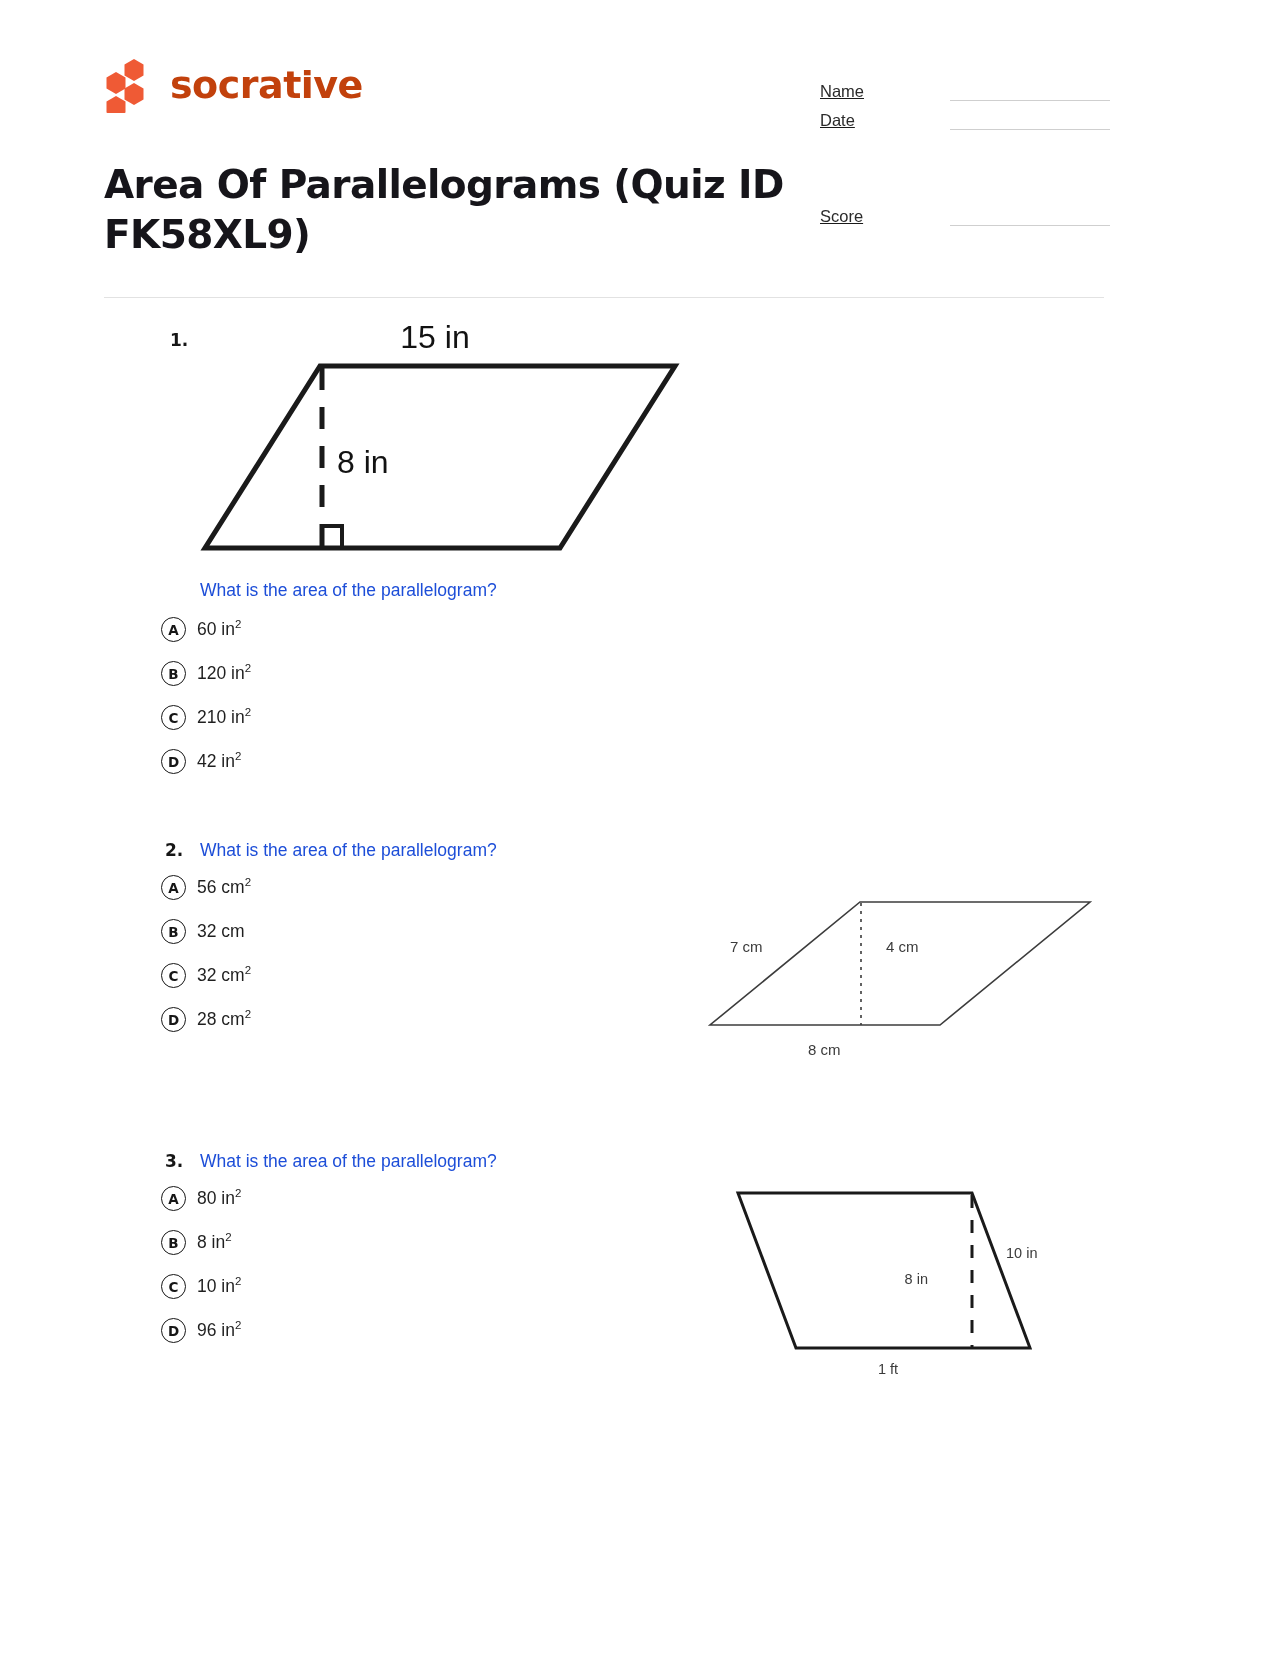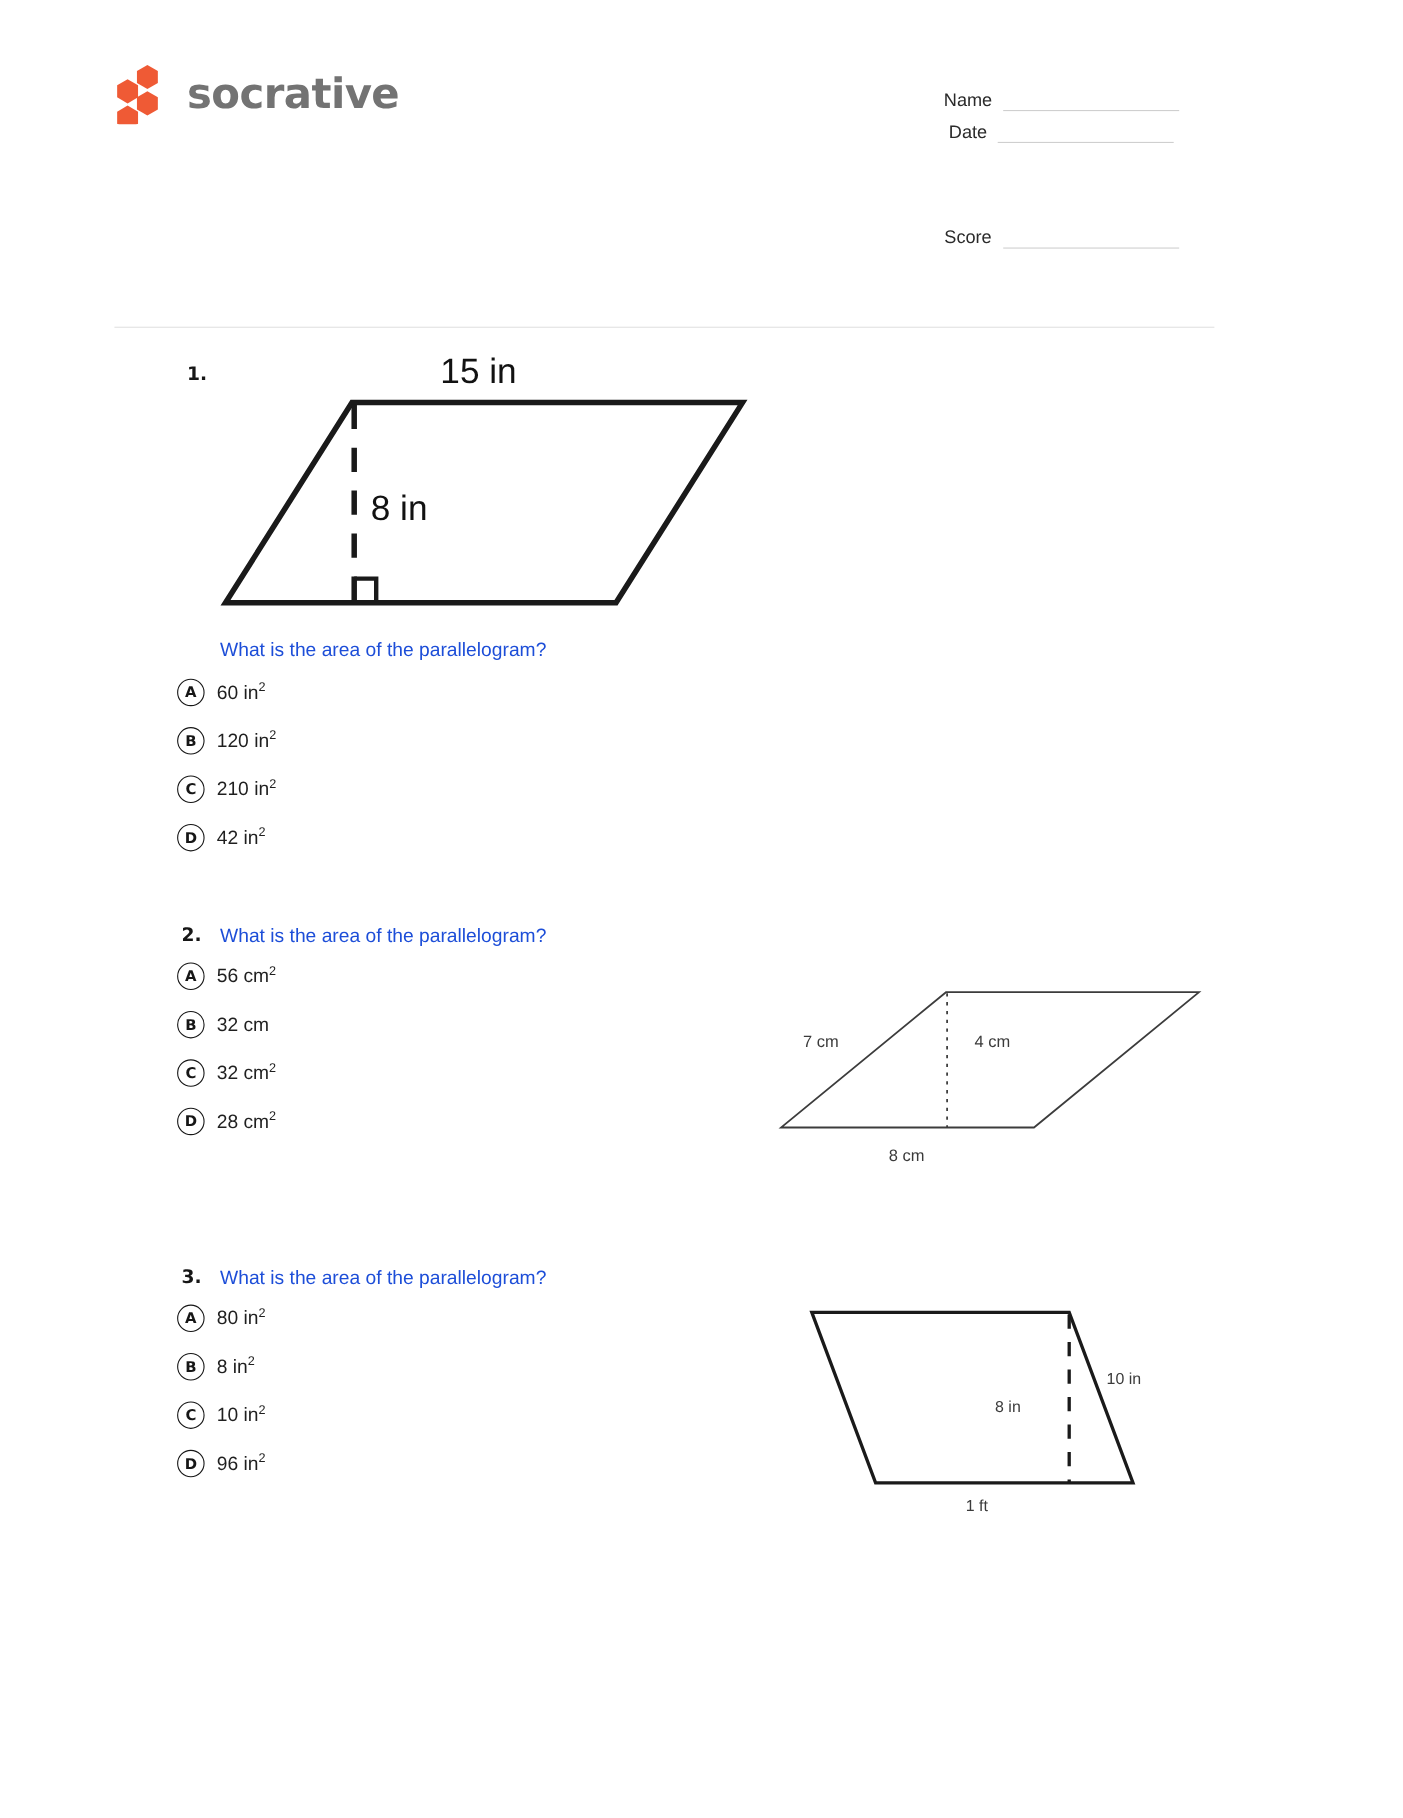--- a/index.html
+++ b/index.html
@@ -31,35 +31,36 @@
     display: flex;
     align-items: center;
     gap: 14px;
   }
   .logo-mark { width: 52px; height: 56px; display: block; }
   .logo-word {
     font-family: "DejaVu Sans", sans-serif;
     font-size: 38px;
     font-weight: 700;
     letter-spacing: -0.5px;
-    color: #737373;
+    color: #c2410c;
     line-height: 1;
   }
 
   .info-block {
     position: absolute;
     left: 820px;
     top: 72px;
     width: 290px;
   }
   .info-row {
     display: flex;
     align-items: flex-end;
-    justify-content: center;
+    justify-content: space-between;
     height: 29px;
+    text-decoration: underline;
   }
   .info-row.score-row { margin-top: 67px; }
   .info-label {
     font-size: 16.5px;
     color: #2b2b2b;
     white-space: nowrap;
     padding-right: 10px;
     line-height: 1;
     padding-bottom: 2px;
   }
@@ -171,20 +172,21 @@
     <div class="info-row">
       <span class="info-label">Date</span>
       <span class="info-line"></span>
     </div>
     <div class="info-row score-row">
       <span class="info-label">Score</span>
       <span class="info-line"></span>
     </div>
   </div>
 
+  <div class="title">Area Of Parallelograms (Quiz ID FK58XL9)</div>
   <div class="divider"></div>
 
   <div class="q-number" style="left:170px; top:330px;">1.</div>
 
   <svg class="figure" style="left:185px; top:318px;" width="520" height="265" viewBox="0 0 520 265">
 
     <polygon points="135,48 490,48 375,230 20,230" fill="#ffffff" stroke="#1a1a1a" stroke-width="5" stroke-linejoin="miter"></polygon>
 
     <line x1="137" y1="50" x2="137" y2="228" stroke="#1a1a1a" stroke-width="5" stroke-dasharray="22,17"></line>
 

